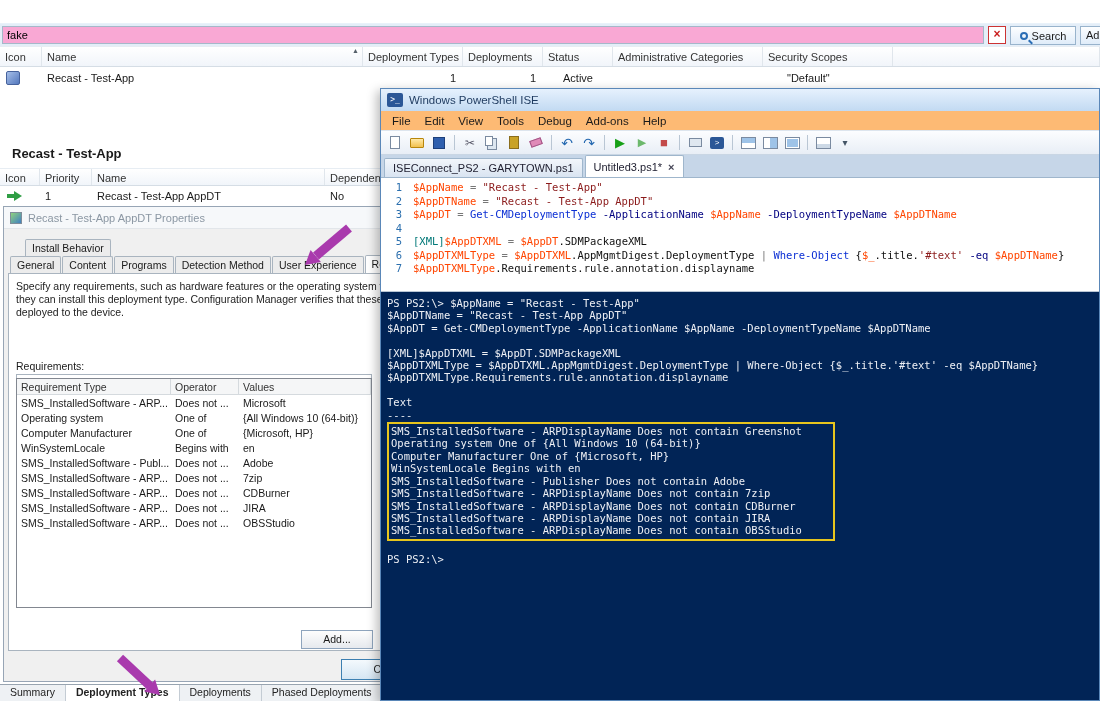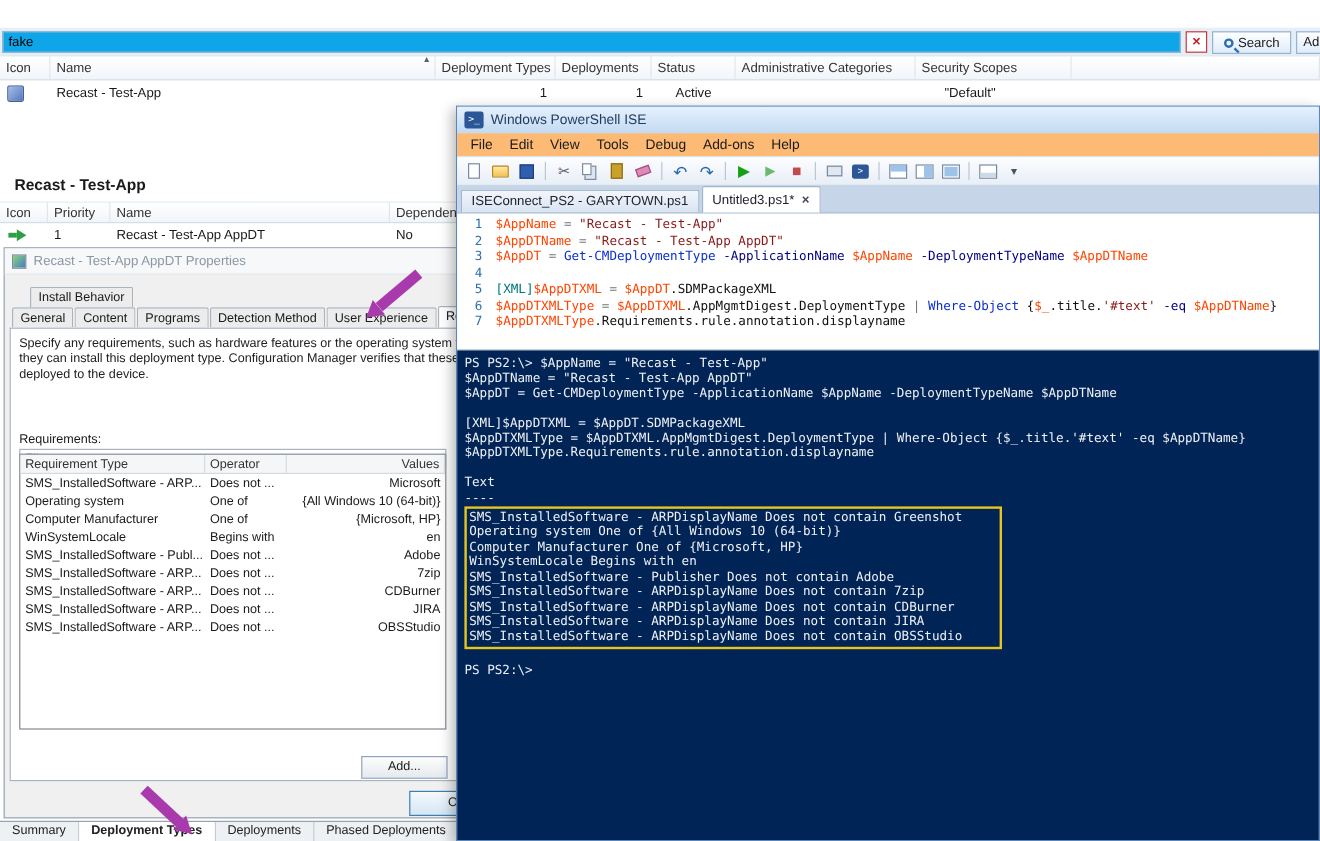--- a/index.html
+++ b/index.html
@@ -4,21 +4,21 @@
 <style>
 * { box-sizing:border-box; margin:0; padding:0; }
 html,body { width:1100px; height:701px; }
 body { position:relative; font-family:"Liberation Sans",sans-serif; font-size:11px; background:#fff; overflow:hidden; color:#1a1a1a; }
 i { font-style:normal; }
 
 
 .cm-header { position:absolute; left:0; top:0; width:1100px; height:24px; background:#e9f2fa; border-bottom:1px solid #cfdde9; line-height:24px; padding-left:7px; font-size:12px;margin-top:23px; }
 .cm-header .t { font-weight:bold; margin-right:6px; }
 .cm-searchrow { position:absolute; left:0; top:24px; width:1100px; height:22px; background:#e4eef8; }
-.search-input { position:absolute; left:2px; top:2px; width:982px; height:18px; border:1px solid #a5b8c9; font-size:11px; padding:1px 4px; font-family:"Liberation Sans",sans-serif; background:#0ea5e9; }
+.search-input { position:absolute; left:2px; top:2px; width:982px; height:18px; border:1px solid #a5b8c9; font-size:11px; padding:1px 4px; font-family:"Liberation Sans",sans-serif; background:#f9a8d4; }
 .clear-btn { position:absolute; left:988px; top:2px; width:18px; height:18px; background:#fff; border:1px solid #c33; color:#c91e1e; font-weight:bold; font-size:12px; text-align:center; line-height:15px; }
 .search-btn { position:absolute; left:1010px; top:2px; width:66px; height:19px; border:1px solid #98b3cc; background:linear-gradient(#fdfeff,#dfecf9); font-size:11px; display:flex; align-items:center; justify-content:center; gap:4px; }
 .mag { width:8px; height:8px; border:2px solid #2a6db5; border-radius:50%; position:relative; display:inline-block; }
 .mag:after { content:""; position:absolute; width:5px; height:2px; background:#2a6db5; transform:rotate(45deg); left:6px; top:7px; }
 .add-btn { position:absolute; left:1080px; top:2px; width:44px; height:19px; border:1px solid #98b3cc; background:linear-gradient(#fdfeff,#dfecf9); font-size:11px; line-height:17px; padding-left:5px; overflow:hidden; white-space:nowrap; }
 
 .cm-listheader { position:absolute; left:0; top:46px; width:1100px; height:21px; display:flex; background:linear-gradient(#ffffff,#f1f5fa); border-bottom:1px solid #d5dde5; border-top:1px solid #e7edf3; color:#333; }
 .cm-listheader .cell { border-right:1px solid #e0e6ec; padding:4px 4px 0 5px; white-space:nowrap; overflow:hidden; }
 .cm-listrow { position:absolute; left:0; top:68px; width:1100px; height:20px; display:flex; align-items:center; }
 .cm-listrow .cell { padding:0 5px; white-space:nowrap; overflow:hidden; }
@@ -48,21 +48,21 @@
 .dlg-tab.active { background:#fff; height:19px; position:relative; top:-1px; }
 .dlg-page { position:absolute; left:4px; top:66px; width:420px; height:378px; background:#fff; border:1px solid #a9b4bf; }
 .dlg-desc { position:absolute; left:7px; top:6px; font-size:10.5px; line-height:13px; color:#222; white-space:nowrap; }
 .req-label { position:absolute; left:7px; top:86px; font-size:10.5px; }
 .filter-input { position:absolute; left:7px; top:100px; width:356px; height:16px; border:1px solid #a9b4bf; font-size:10.5px; padding:0 4px; font-family:"Liberation Sans",sans-serif; color:#888; }
 .req-table { position:absolute; left:7px; top:104px; width:356px; height:230px; border:1px solid #828790; background:#fff; overflow:hidden; font-size:10.5px; }
 .req-thead { display:flex; height:16px; background:#f5f6f7; border-bottom:1px solid #d5dade; color:#333; }
 .req-thead .cell { border-right:1px solid #d5dade; padding:2px 4px 0 4px; white-space:nowrap; overflow:hidden; }
 .req-row { display:flex; height:15px; align-items:center; }
 .req-row .cell { padding:0 4px; white-space:nowrap; overflow:hidden; }
-.rw-type{width:154px;} .rw-op{width:68px;} .rw-val{width:132px;text-align:right;}
+.rw-type{width:154px;} .rw-op{width:68px;} .rw-val{width:132px;}
 .add-button { position:absolute; left:292px; top:356px; width:72px; height:19px; border:1px solid #8ea4bd; background:linear-gradient(#fdfdfd,#e6e9ee); font-size:10.5px; text-align:center; line-height:17px; }
 .ok-button { position:absolute; left:337px; top:452px; width:80px; height:21px; border:1px solid #3c7fb1; background:linear-gradient(#f4f9fd,#d5e6f3); font-size:10.5px; text-align:center; line-height:19px; }
 
 
 .bottombar { position:absolute; left:0; top:684px; width:1100px; height:17px; background:#eef1f4; border-top:1px solid #98a4b0; display:flex; z-index:1; }
 .bottom-tab { height:16px; line-height:15px; padding:0 10px; border-right:1px solid #c4ccd4; font-size:10.5px; color:#222; white-space:nowrap; }
 .bottom-tab.active { background:#fff; font-weight:bold; }
 
 
 .ise { position:absolute; left:380px; top:88px; width:720px; height:613px; border:1px solid #5a87b8; background:#eaf2fb; z-index:5; display:flex; flex-direction:column; box-shadow:-3px 3px 10px rgba(0,0,0,.28); }

